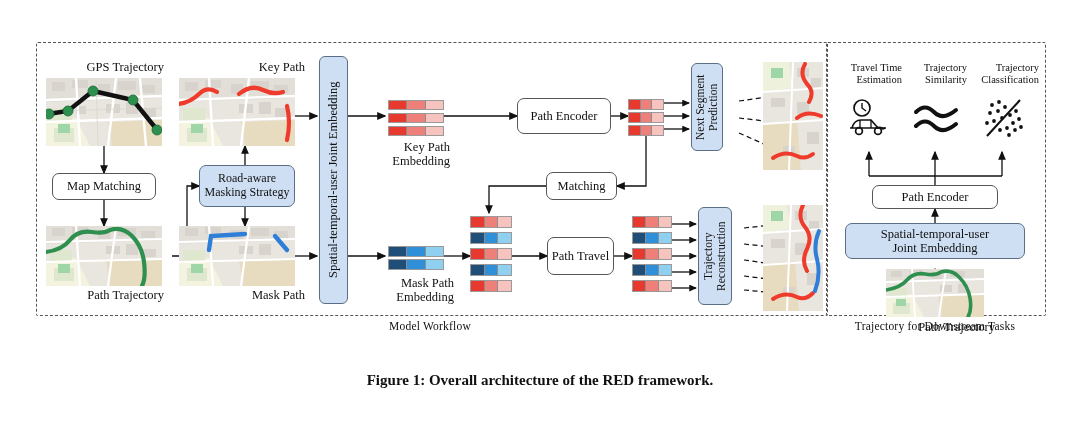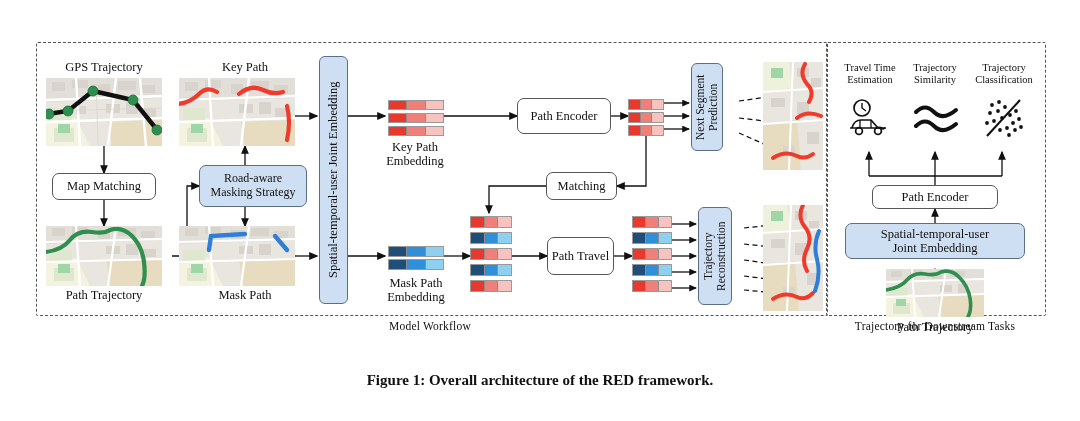--- a/index.html
+++ b/index.html
@@ -8,21 +8,21 @@
 
   
   .panel{position:absolute;border:1.4px dashed #555;border-radius:2px;}
   #panel-left{left:36px;top:42px;width:790px;height:272px;}
   #panel-right{left:826px;top:42px;width:218px;height:272px;}
 
   .panel-caption{position:absolute;font-weight:normal;font-size:11.5px;
      letter-spacing:.2px;text-align:center;white-space:nowrap;}
 
   
-  .lbl{position:absolute;font-size:12.5px;text-align:center;line-height:1.15;
+  .lbl{position:absolute;font-size:12.5px;text-align:right;line-height:1.15;
        white-space:pre-line;}
   .lbl-sm{font-size:10.5px;line-height:1.15;}
 
   
   .box{position:absolute;box-sizing:border-box;border:1.2px solid #565656;
        border-radius:7px;background:#fff;display:flex;align-items:center;
        justify-content:center;text-align:center;font-size:12.5px;line-height:1.15;
        white-space:pre-line;}
   .box.blue{background:#cfdff3;border-color:#5a6f86;}
   .box.vert{writing-mode:vertical-rl;transform:rotate(180deg);border-radius:6px;}
@@ -246,21 +246,21 @@
         <path d="M0,44 L116,40"></path>
     </g>
     <g stroke="#ef3b2c" stroke-width="4.2" fill="none" stroke-linecap="round">
       <path d="M0,26 Q12,24 20,16 Q28,8 38,14"></path>
       <path d="M60,16 Q72,6 84,12 Q94,17 104,14"></path>
       <path d="M108,28 Q112,44 108,62"></path>
     </g>
   </svg>
 </div>
 
-<div class="box blue" style="left:199px;top:165px;width:108px;height:42px;font-size:12px;">Road-aware
+<div class="box blue" style="left:199px;top:165px;width:96px;height:42px;font-size:12px;">Road-aware
 Masking Strategy</div>
 
 <div class="map" style="left:179px;top:226px;width:116px;height:60px;">
   <svg viewBox="0 0 116 60" preserveAspectRatio="none">
     <rect width="116" height="60" fill="#e9e5df"></rect>
     <path d="M0,36 L30,32 L44,60 L0,60 z" fill="#f3f3e0"></path>
     <path d="M60,34 L116,32 L116,60 L64,60 z" fill="#e8dcc0"></path>
     <path d="M0,0 L116,0 L116,14 L0,18 z" fill="#e2ded8"></path>
     <g fill="#d8d4cd">
       <rect x="6" y="2" width="13" height="8"></rect>

